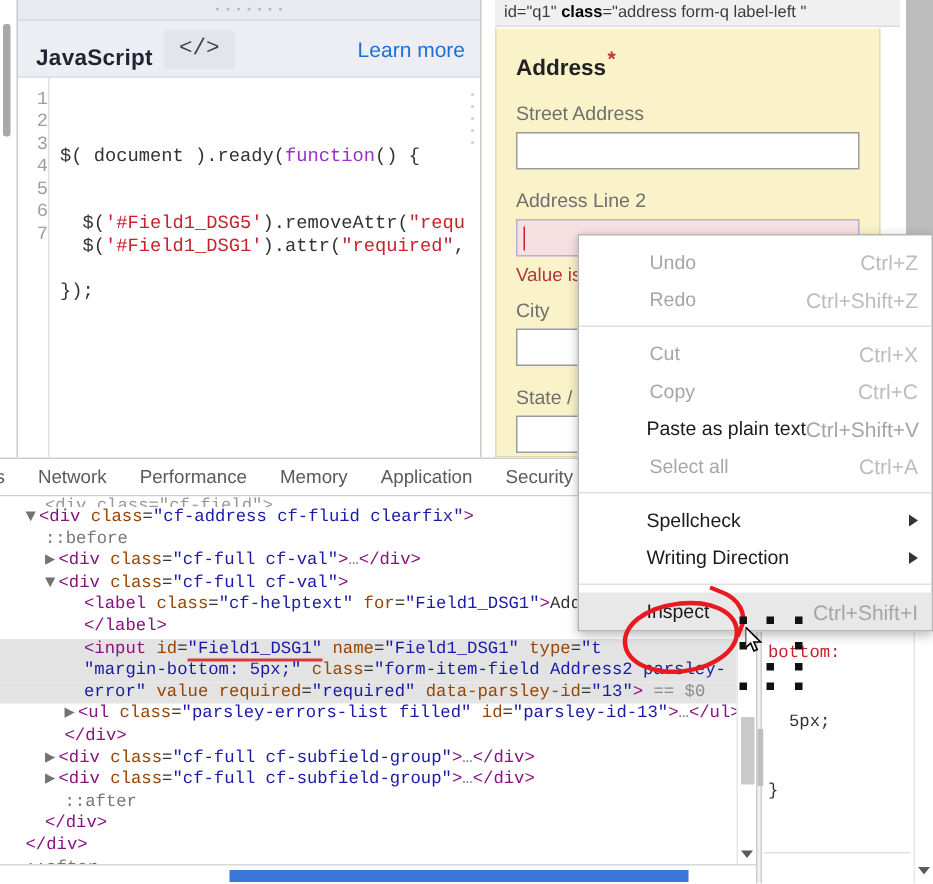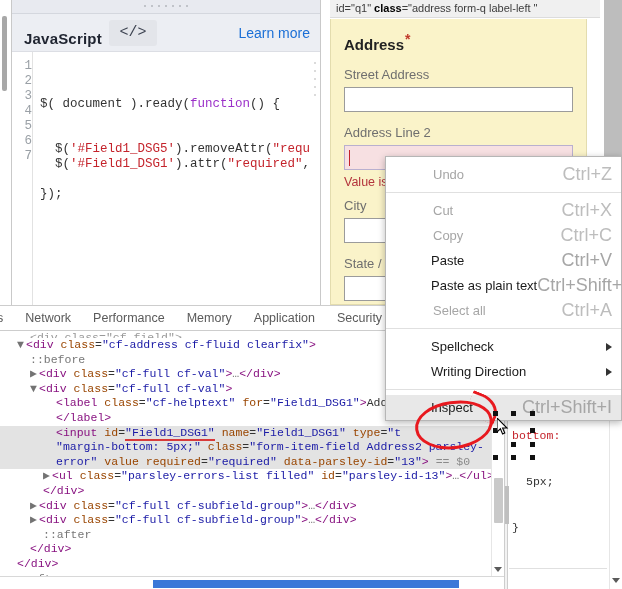--- a/index.html
+++ b/index.html
@@ -402,21 +402,21 @@
     align-items: center;
     height: 25px;
     padding: 0 9px 0 45px;
     color: #1a1a1a;
     white-space: nowrap;
   }
   #ctxmenu .mi.disabled { color: #a6a6a6; padding-left: 47px; }
   #ctxmenu .mi .accel {
     margin-left: auto;
     color: #a6a6a6;
-    font-size: 18px;
+    font-size: 14px;
   }
   #ctxmenu .mi.disabled .accel { color: #bdbdbd; }
   #ctxmenu .mi.highlight { background: #e8e8e8; }
   #ctxmenu .mi .submenu-arrow {
     margin-left: auto;
     width: 0; height: 0;
     border-top: 4px solid transparent;
     border-bottom: 4px solid transparent;
     border-left: 6px solid #333;
   }
@@ -577,32 +577,32 @@
   <div id="dt-styles-vscroll">
     <div class="down"></div>
   </div>
 </div>
 
 <div id="ctxmenu">
     <div class="mi disabled">
       <span>Undo</span>
       <span class="accel">Ctrl+Z</span>
     </div>
+    <div class="mi disabled">
+      <span>Redo</span>
+      <span class="accel">Ctrl+Shift+Z</span>
+    </div>
     <div class="divider"></div>
     <div class="mi disabled">
       <span>Cut</span>
       <span class="accel">Ctrl+X</span>
     </div>
     <div class="mi disabled">
       <span>Copy</span>
       <span class="accel">Ctrl+C</span>
-    </div>
-    <div class="mi">
-      <span>Paste</span>
-      <span class="accel">Ctrl+V</span>
     </div>
     <div class="mi">
       <span>Paste as plain text</span>
       <span class="accel">Ctrl+Shift+V</span>
     </div>
     <div class="mi disabled">
       <span>Select all</span>
       <span class="accel">Ctrl+A</span>
     </div>
     <div class="divider"></div>

